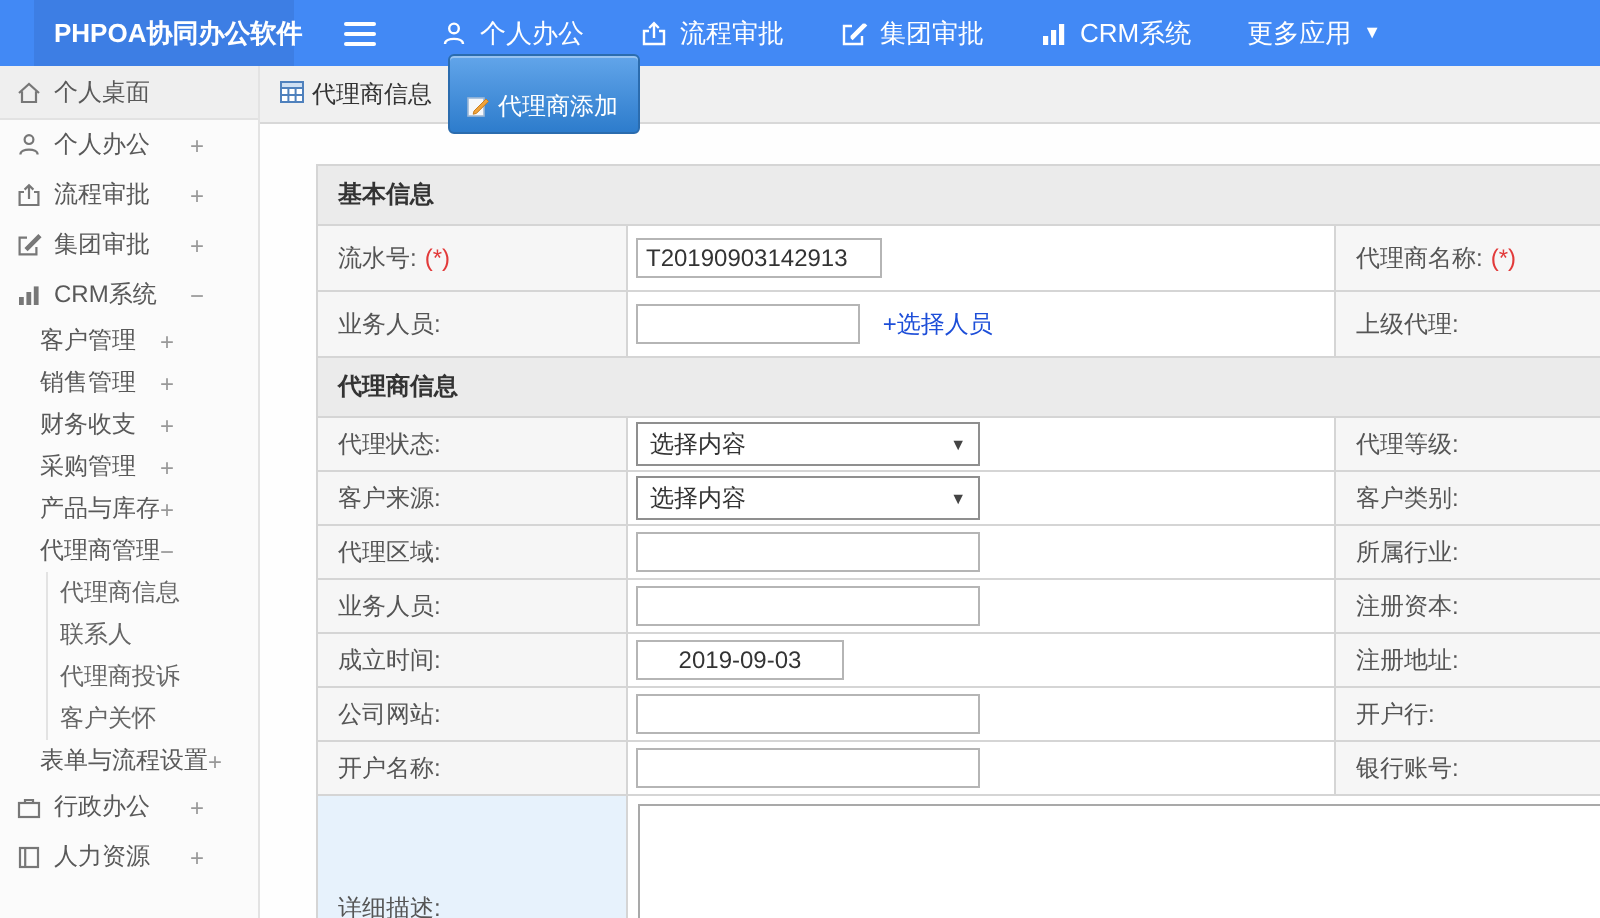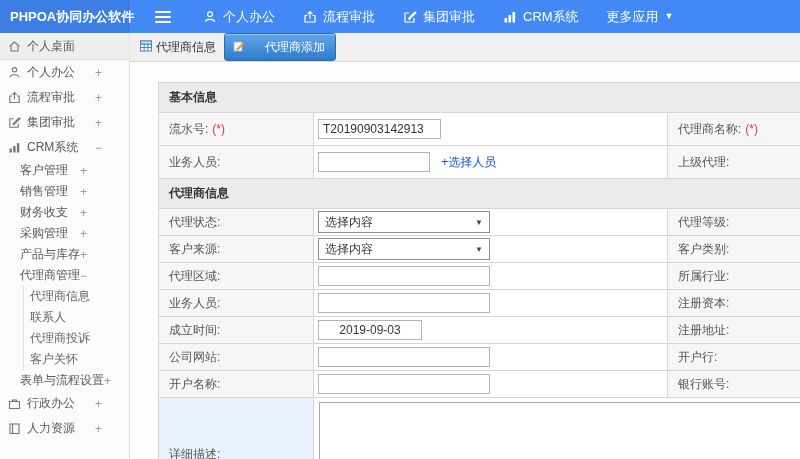--- a/index.html
+++ b/index.html
@@ -2,21 +2,21 @@
 <html><head>
 <meta charset="utf-8">
 <style>
   * { margin:0; padding:0; box-sizing:border-box; }
   html,body { width:800px; height:459px; overflow:hidden; background:#fff;
               font-family:"Liberation Sans","DejaVu Sans",sans-serif; }
 
   
   .topbar { height:33px; background:#4289f5; display:flex; align-items:center; color:#fff; }
   .logo { width:130px; height:33px; line-height:33px; padding-left:10px; background:#3d7ee4;
-          font-size:13px; font-weight:bold; letter-spacing:0; white-space:nowrap; }
+          font-size:13px; font-weight:bold; letter-spacing:0; white-space:nowrap;margin-left:17px; }
   .burger { margin-left:25px; width:16px; cursor:pointer; }
   .burger i { display:block; height:2px; background:#fff; margin:3px 0; border-radius:1px; }
   .topnav { display:flex; align-items:center; margin-left:32px; }
   .topnav-item { display:flex; align-items:center; gap:6px; font-size:13px; margin-right:28px;
                  cursor:pointer; white-space:nowrap; }
   .topnav-item svg { display:block; }
   .caret { font-size:9px; line-height:1; }
 
   
   .wrap { display:flex; height:426px; }
@@ -29,22 +29,22 @@
   .sitem .exp { margin-left:auto; color:#999; font-size:12px; }
   .lv1 { height:21px; padding-left:20px; padding-right:42px; }
   .lv2 { height:21px; padding-left:30px; padding-right:42px; position:relative; color:#666; }
   .lv2::before { content:''; position:absolute; left:23px; top:0; bottom:0; width:1px; background:#e3e3e3; }
 
   
   .main { flex:1; background:#fefefe; min-width:0; }
   .tabstrip { height:29px; background:#f0f0f0; border-bottom:1px solid #d8d8d8; display:flex;
               align-items:center; padding-left:10px; }
   .tab-inactive { display:flex; align-items:center; gap:4px; font-size:12px; color:#333; cursor:pointer; }
-  .tab-active { display:flex; align-items:center; gap:20px; font-size:12px; color:#fff; cursor:pointer;
-                margin-left:8px; padding:5px 10px 4px 8px; border:1px solid #2b6cae; border-radius:3px;
+  .tab-active { display:flex; align-items:flex-end; gap:4px; font-size:12px; color:#fff; cursor:pointer;
+                margin-left:8px; padding:17px 10px 4px 8px; border:1px solid #2b6cae; border-radius:3px;
                 background:linear-gradient(#62a5ea,#2d7ccc); box-shadow:inset 0 1px 0 rgba(255,255,255,.35); }
 
   .form-wrap { margin:20px 0 0 28px; }
   table.f { border-collapse:collapse; table-layout:fixed; width:1040px; background:#fff;
             font-size:12px; color:#555; }
   table.f td { border:1px solid #d5d5d5; height:27px; }
   tr.sec td { background:#ebebeb; color:#333; font-weight:bold; padding:6px 10px; height:25px; }
   td.lbl { background:#f6f6f6; padding-left:10px; }
   td.val { padding:2px 4px; background:#fff; }
   tr.rb td { height:33px; }

